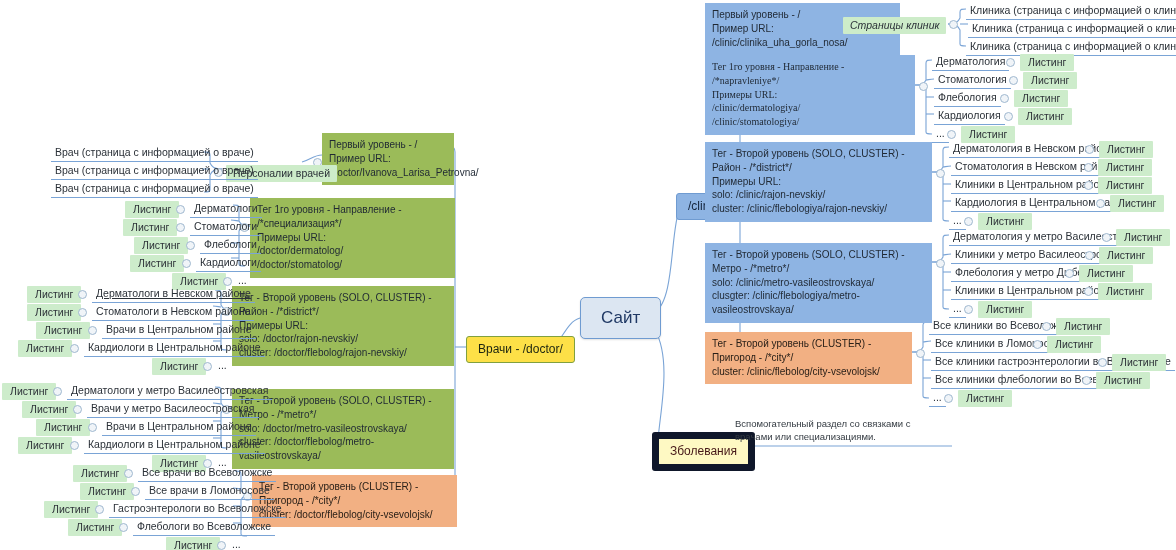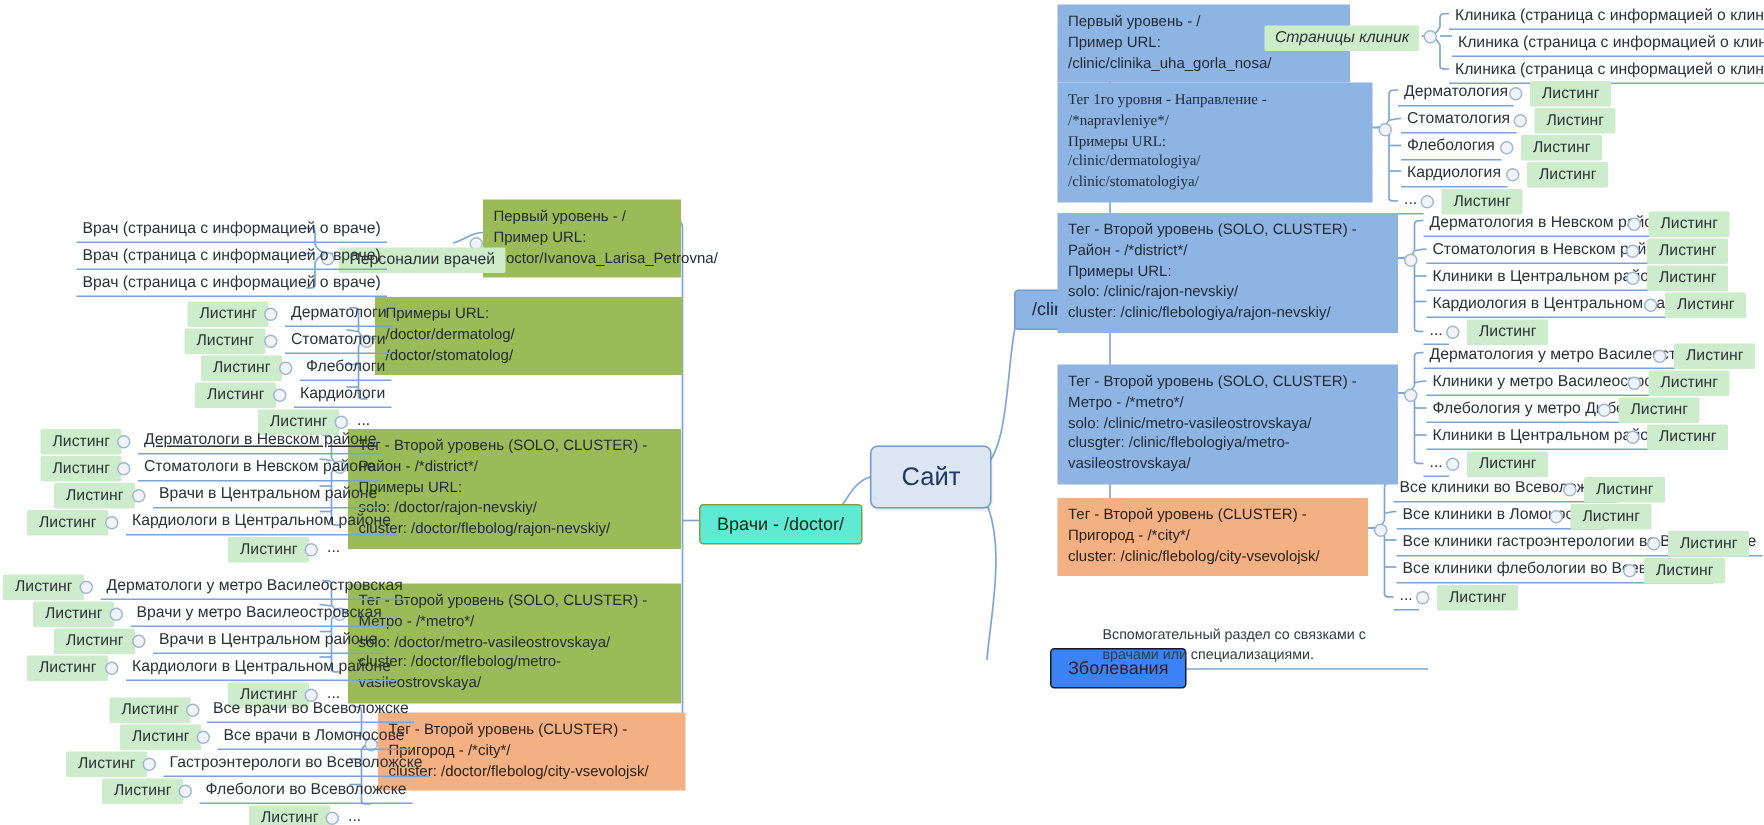--- a/index.html
+++ b/index.html
@@ -101,29 +101,28 @@
     font-size: 12px;
     padding: 5px 11px;
     text-align: center;
   }
   .pill-blue {
     background: #8eb4e3;
     border: 1px solid #6f9bd1;
     color: #13233b;
   }
   .pill-green {
-    background: #5eead4;
+    background: #fde047;
     border: 1px solid #80a03f;
     color: #1b2410;
   }
   .pill-red {
-    background: #3b82f6;
-    border: 1px solid #0f172a;
+    background: #fef9c3;
+    border: 7px solid #0f172a;
     color: #451717;
-    margin-left: 48px;
   }
 
   
   .dot {
     position: absolute;
     width: 7px;
     height: 7px;
     border-radius: 50%;
     border: 1px solid #9fb8cf;
     background: #f0f4f8;
@@ -376,20 +375,21 @@
     <span class="ln">/doctor/Ivanova_Larisa_Petrovna/</span>
   </div>
   <div class="dot" style="left:313px; top:158px;"></div>
   <div class="node chip chip-green" style="left:226px; top:165px;">Персоналии врачей</div>
   <div class="dot" style="left:214px; top:168px;"></div>
   <div class="node leaf" style="left:51px; top:144px;">Врач (страница с информацией о враче)</div>
   <div class="node leaf" style="left:51px; top:162px;">Врач (страница с информацией о враче)</div>
   <div class="node leaf" style="left:51px; top:180px;">Врач (страница с информацией о враче)</div>
 
   <div class="node box box-green" style="left:250px; top:198px; width:205px;">
+    <span class="ln">Тег 1го уровня - Направление - /*специализация*/</span>
     <span class="ln">Примеры URL:</span>
     <span class="ln">/doctor/dermatolog/</span>
     <span class="ln">/doctor/stomatolog/</span>
   </div>
   <div class="dot" style="left:240px; top:223px;"></div>
 
   <div class="node chip chip-listing" style="left:125px; top:201px;">Листинг</div>
   <div class="dot" style="left:176px; top:205px;"></div>
   <div class="node leaf" style="left:190px; top:200px;">Дерматологи</div>
 

